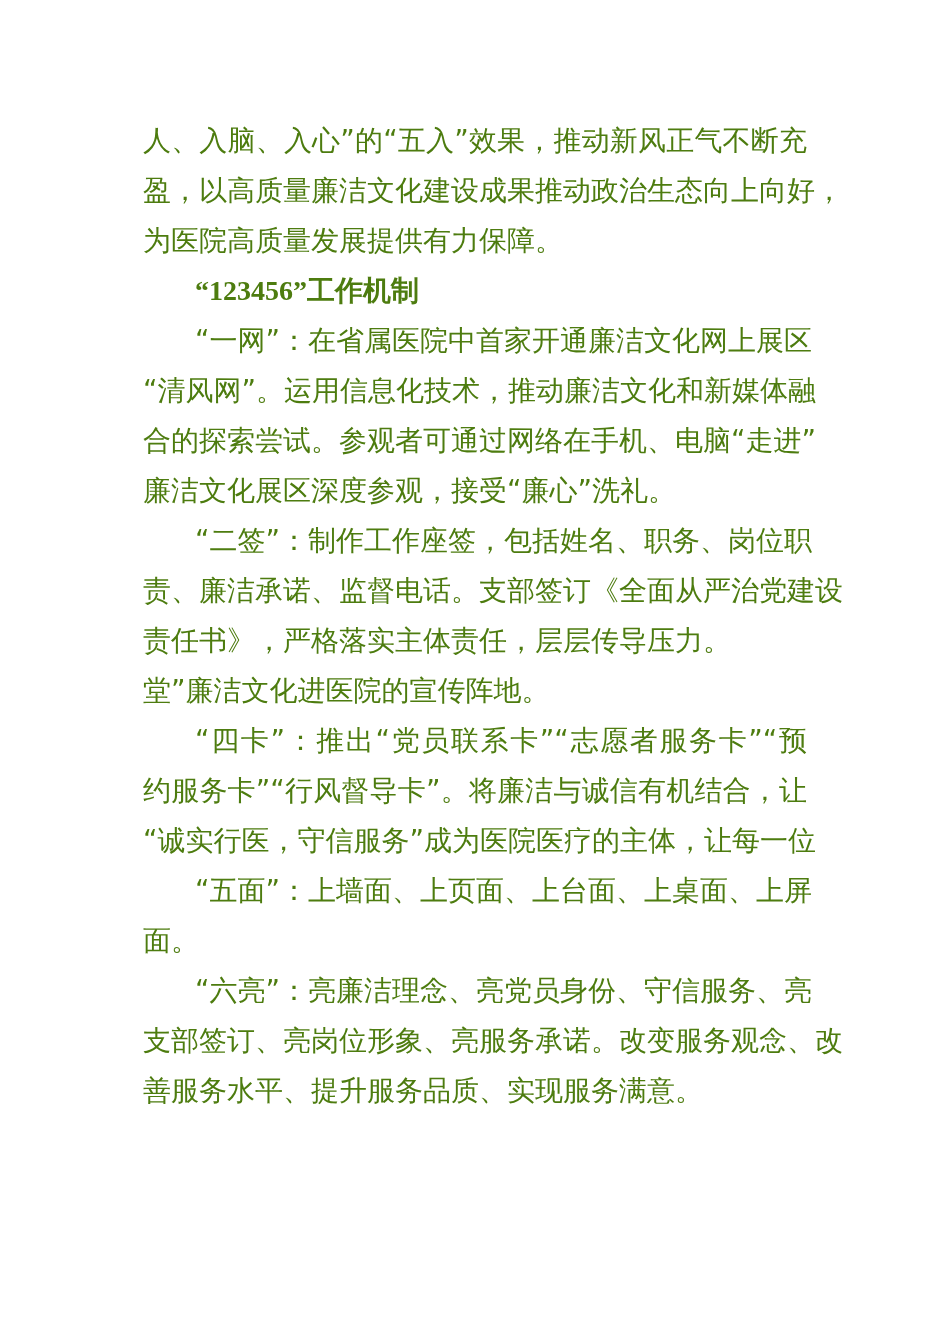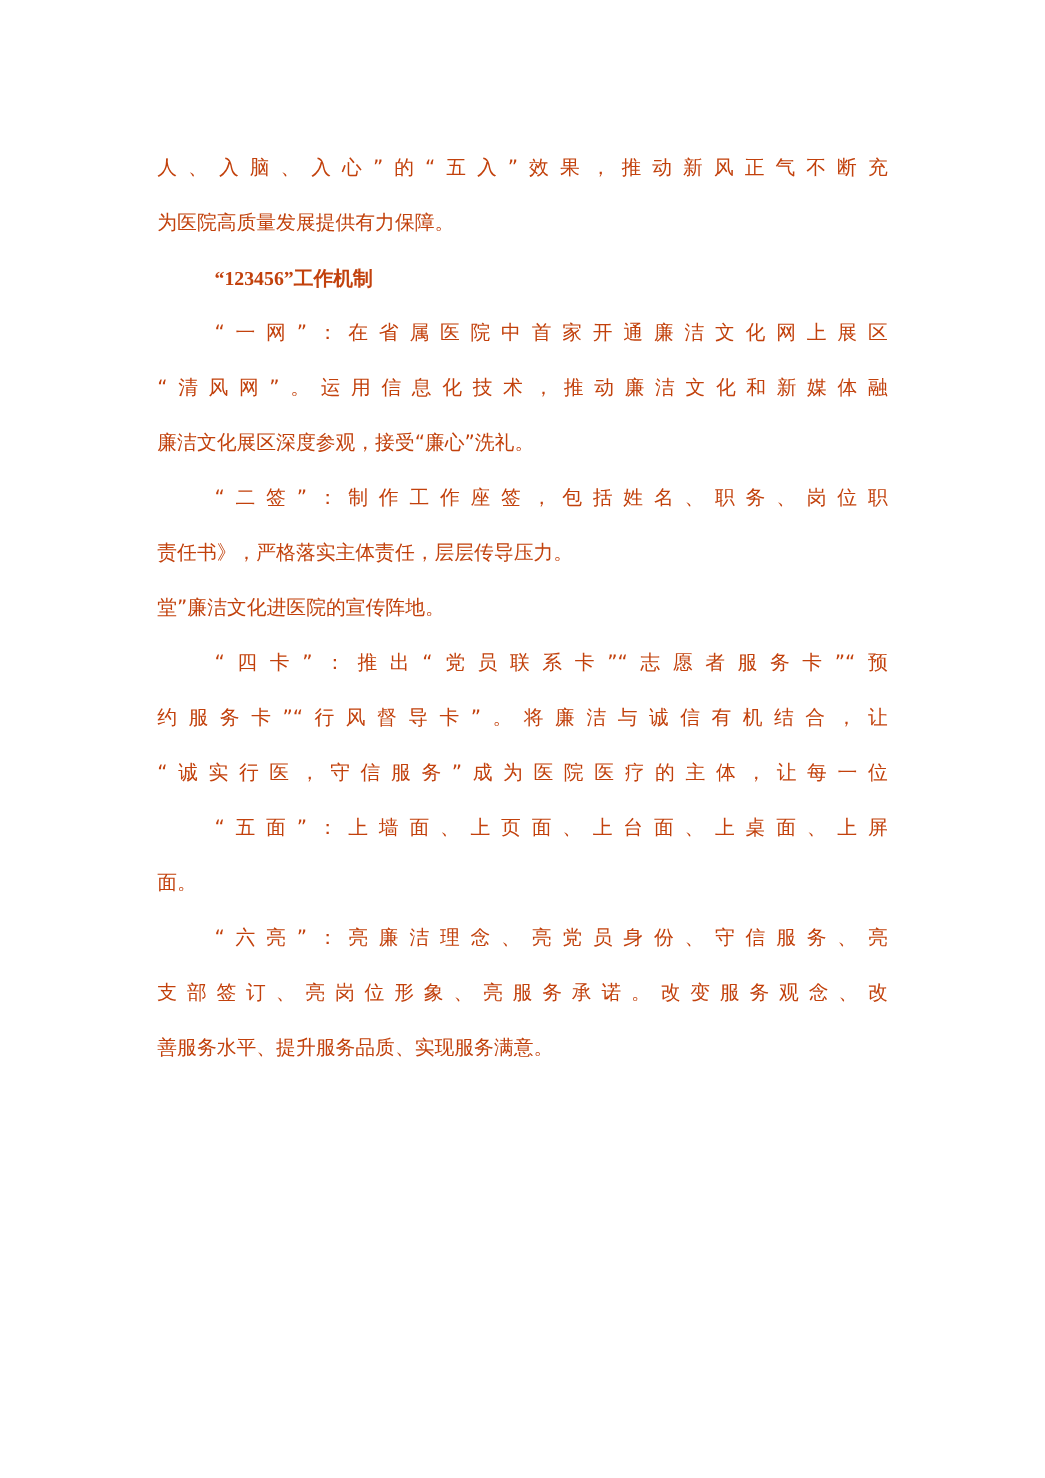--- a/index.html
+++ b/index.html
@@ -1,53 +1,56 @@
 <!DOCTYPE html>
 <html><head>
 <meta charset="utf-8">
 <style>
   html, body { margin: 0; padding: 0; background: #ffffff; }
   body { width: 950px; height: 1344px; position: relative; overflow: hidden; }
   .page {
     position: absolute; left: 0; top: 0; width: 950px; height: 1344px; background: #ffffff;
   }
   .content {
-    position: absolute; left: 143px; top: 128px; width: 664px;
+    position: absolute; left: 143px; top: 116px; width: 664px;
     font-family: "DejaVu Sans", sans-serif;
-    font-size: 18px; color: #c2410c;
+    font-size: 28px; color: #4d7c0f;
   }
   .line {
     height: 50px; line-height: 50px; white-space: nowrap;
     text-align: justify; text-align-last: justify;
   }
   .line.last { text-align-last: left; }
   .line.indent { padding-left: 52px; }
   .heading { font-weight: bold; text-align-last: left; font-family: Liberation Serif, serif; }
 </style>
 </head>
 <body>
 
 <div class="page">
   <div class="content">
 
     <div>
       <div class="line">人、入脑、入心”的“五入”效果，推动新风正气不断充</div>
+      <div class="line">盈，以高质量廉洁文化建设成果推动政治生态向上向好，</div>
       <div class="line last">为医院高质量发展提供有力保障。</div>
     </div>
 
     <div class="line indent heading">“123456”工作机制</div>
 
     <div>
       <div class="line indent">“一网”：在省属医院中首家开通廉洁文化网上展区</div>
       <div class="line">“清风网”。运用信息化技术，推动廉洁文化和新媒体融</div>
+      <div class="line">合的探索尝试。参观者可通过网络在手机、电脑“走进”</div>
       <div class="line last">廉洁文化展区深度参观，接受“廉心”洗礼。</div>
     </div>
 
     <div>
       <div class="line indent">“二签”：制作工作座签，包括姓名、职务、岗位职</div>
+      <div class="line">责、廉洁承诺、监督电话。支部签订《全面从严治党建设</div>
       <div class="line last">责任书》，严格落实主体责任，层层传导压力。</div>
     </div>
 
     <div>
       <div class="line last">堂”廉洁文化进医院的宣传阵地。</div>
     </div>
 
     <div>
       <div class="line indent">“四卡”：推出“党员联系卡”“志愿者服务卡”“预</div>
       <div class="line">约服务卡”“行风督导卡”。将廉洁与诚信有机结合，让</div>

